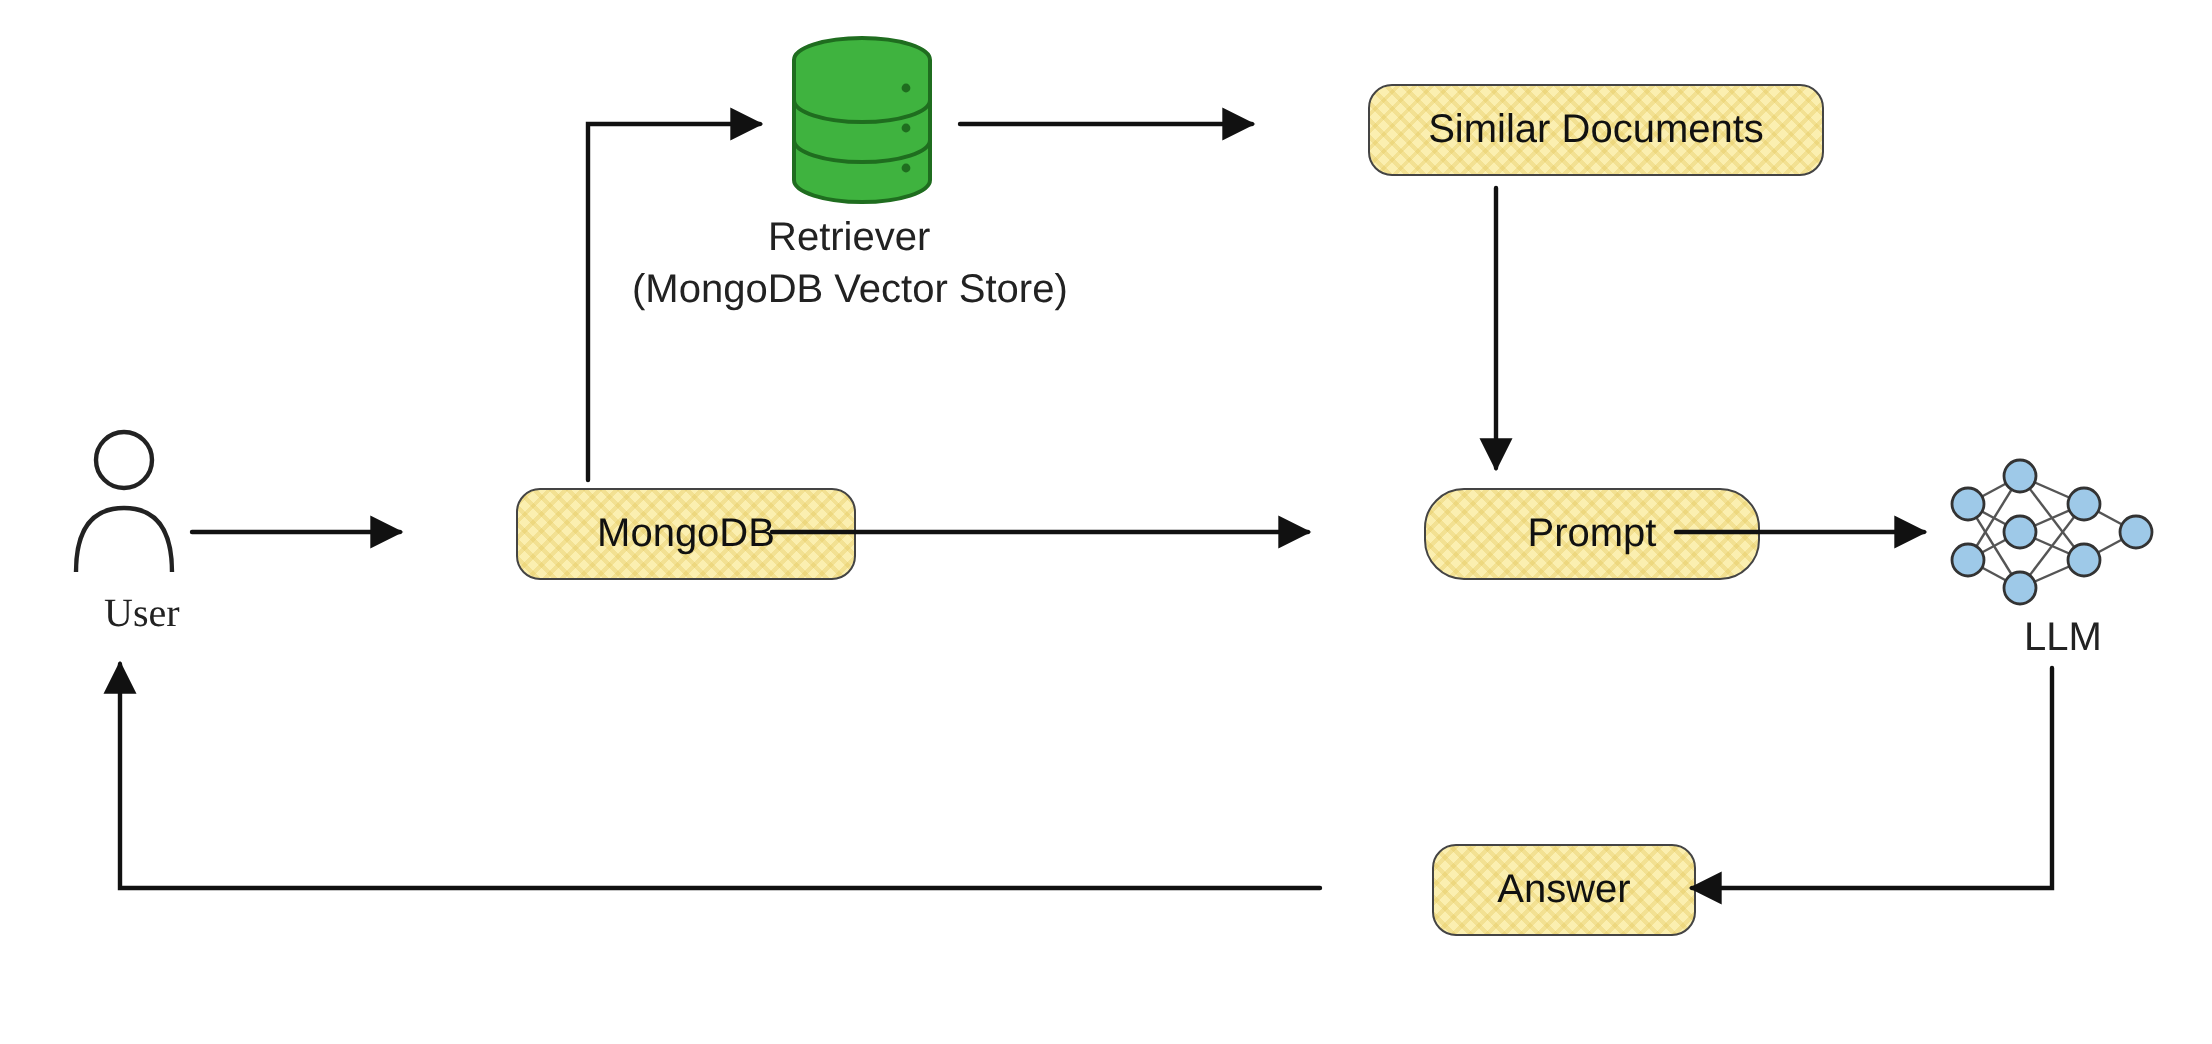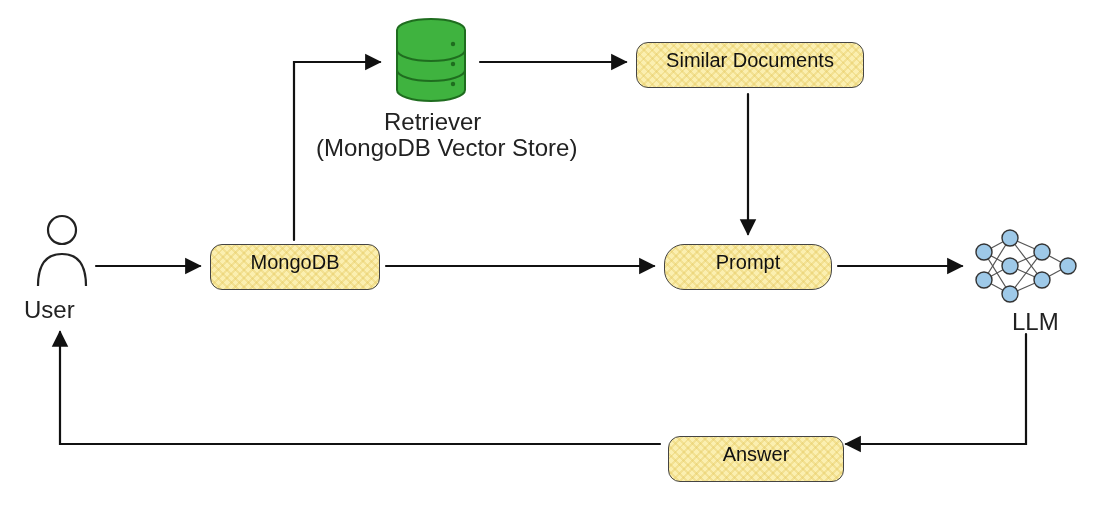--- a/index.html
+++ b/index.html
@@ -15,28 +15,29 @@
     position: relative;
     width: 1106px; height: 522px;
   }
   .box {
     position: absolute;
     background-color: #fbefb0;
     background-image: repeating-linear-gradient(45deg, rgba(227,198,90,0.35) 0 2px, transparent 2px 6px),
                       repeating-linear-gradient(-45deg, rgba(227,198,90,0.35) 0 2px, transparent 2px 6px);
     border: 1.5px solid #444;
     border-radius: 12px;
-    display: flex; align-items: flex-start; justify-content: center;
+    display: flex; align-items: center; justify-content: center;
     font-size: 20px;
     padding: 6px 30px;
     white-space: nowrap;
+    margin-left: 48px;
   }
   .label {
     position: absolute;
-    font-size: 24px;
+    font-size: 20px;
     color: #222;
     text-align: center;
     white-space: pre;
   }
   svg.overlay {
     position: absolute;
     top: 0; left: 0;
     width: 1106px; height: 522px;
     pointer-events: none;
   }
@@ -46,21 +47,21 @@
 </style>
 </head>
 <body>
 
 <div class="stage">
 
   <svg class="user-svg" style="left:32px; top:214px;" width="60" height="78" viewBox="0 0 60 78">
     <circle cx="30" cy="16" r="14" fill="none" stroke="#222" stroke-width="2.2"></circle>
     <path d="M6 72 Q6 40 30 40 Q54 40 54 72" fill="none" stroke="#222" stroke-width="2.2"></path>
   </svg>
-  <div class="label" style="left:24px; top:296px;">User</div>
+  <div class="label" style="left:52px; top:296px;font-family:Liberation Serif, serif;">User</div>
 
   <div class="box" style="left:210px; top:244px; width:170px; height:46px;">
     <span>MongoDB</span>
   </div>
 
   <svg class="db-svg" style="left:391px; top:18px;" width="80" height="86" viewBox="0 0 80 86">
     <ellipse cx="40" cy="12" rx="34" ry="11" fill="#3fb33f" stroke="#1f6d1f" stroke-width="2"></ellipse>
     <path d="M6 12 L6 72 A34 11 0 0 0 74 72 L74 12" fill="#3fb33f" stroke="#1f6d1f" stroke-width="2"></path>
     <path d="M6 32 A34 11 0 0 0 74 32" fill="none" stroke="#1f6d1f" stroke-width="2"></path>
     <path d="M6 52 A34 11 0 0 0 74 52" fill="none" stroke="#1f6d1f" stroke-width="2"></path>
@@ -102,21 +103,21 @@
       <circle cx="40" cy="12" r="8"></circle>
         <circle cx="40" cy="40" r="8"></circle>
         <circle cx="40" cy="68" r="8"></circle>
       <circle cx="72" cy="26" r="8"></circle>
         <circle cx="72" cy="54" r="8"></circle>
       <circle cx="98" cy="40" r="8"></circle>
     </g>
   </svg>
   <div class="label" style="left:1012px; top:308px;">LLM</div>
 
-  <div class="box" style="left:668px; top:436px; width:176px; height:46px;">
+  <div class="box" style="left:668px; top:422px; width:132px; height:46px;">
     <span>Answer</span>
   </div>
 
   <svg class="overlay" viewBox="0 0 1106 522">
     <defs>
       <marker id="arrow" viewBox="0 0 12 12" refX="10" refY="6" markerWidth="9" markerHeight="9" orient="auto-start-reverse">
         <path d="M1 1 L11 6 L1 11 Z" fill="#111"></path>
       </marker>
     </defs>
     <g stroke="#111" stroke-width="2.2" fill="none" marker-end="url(#arrow)" stroke-linecap="round">

